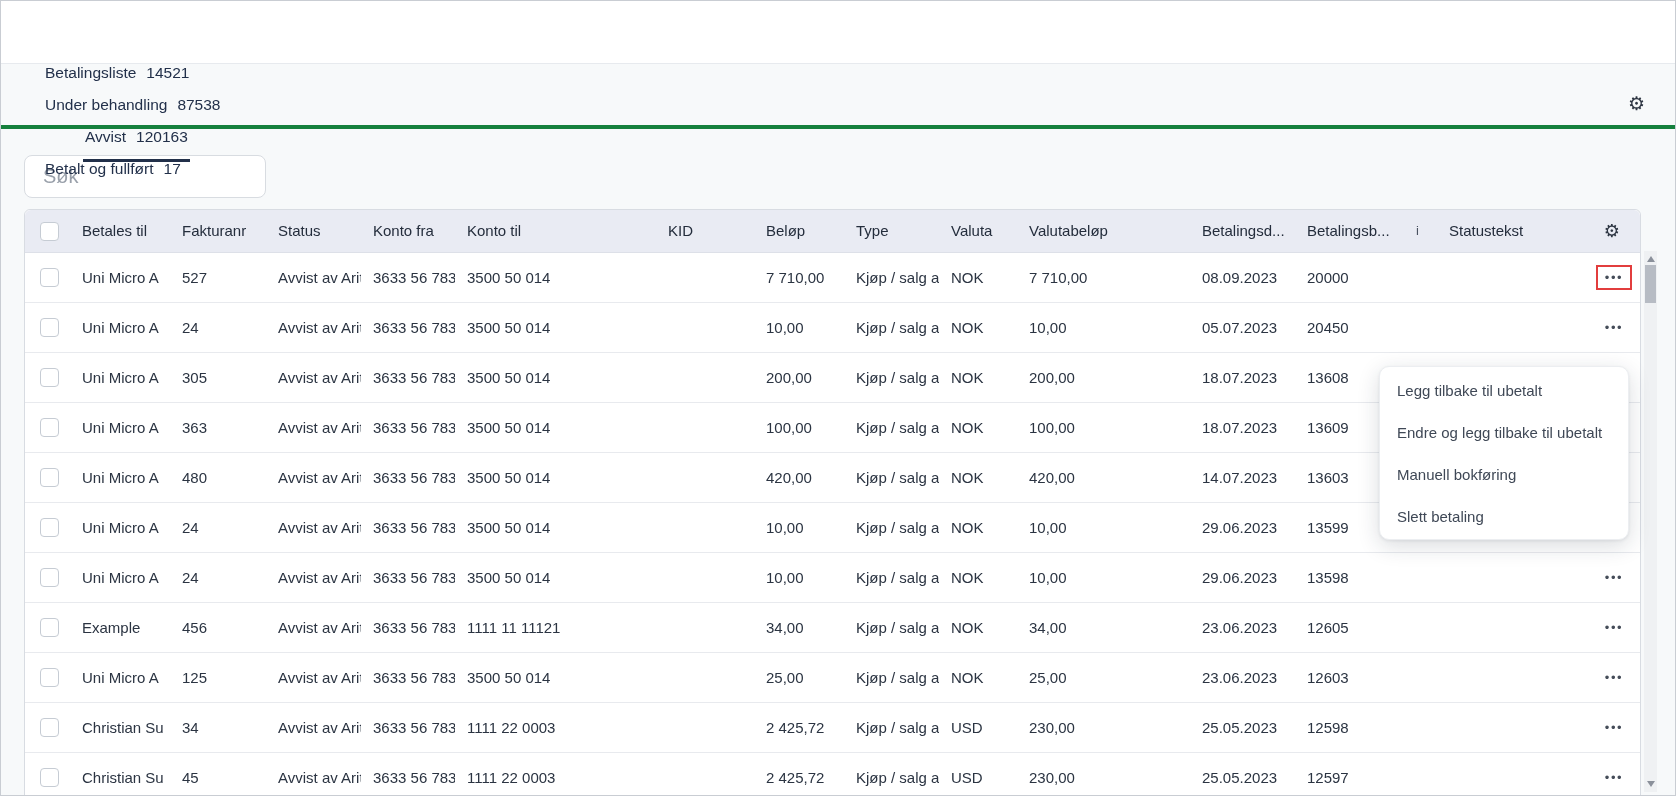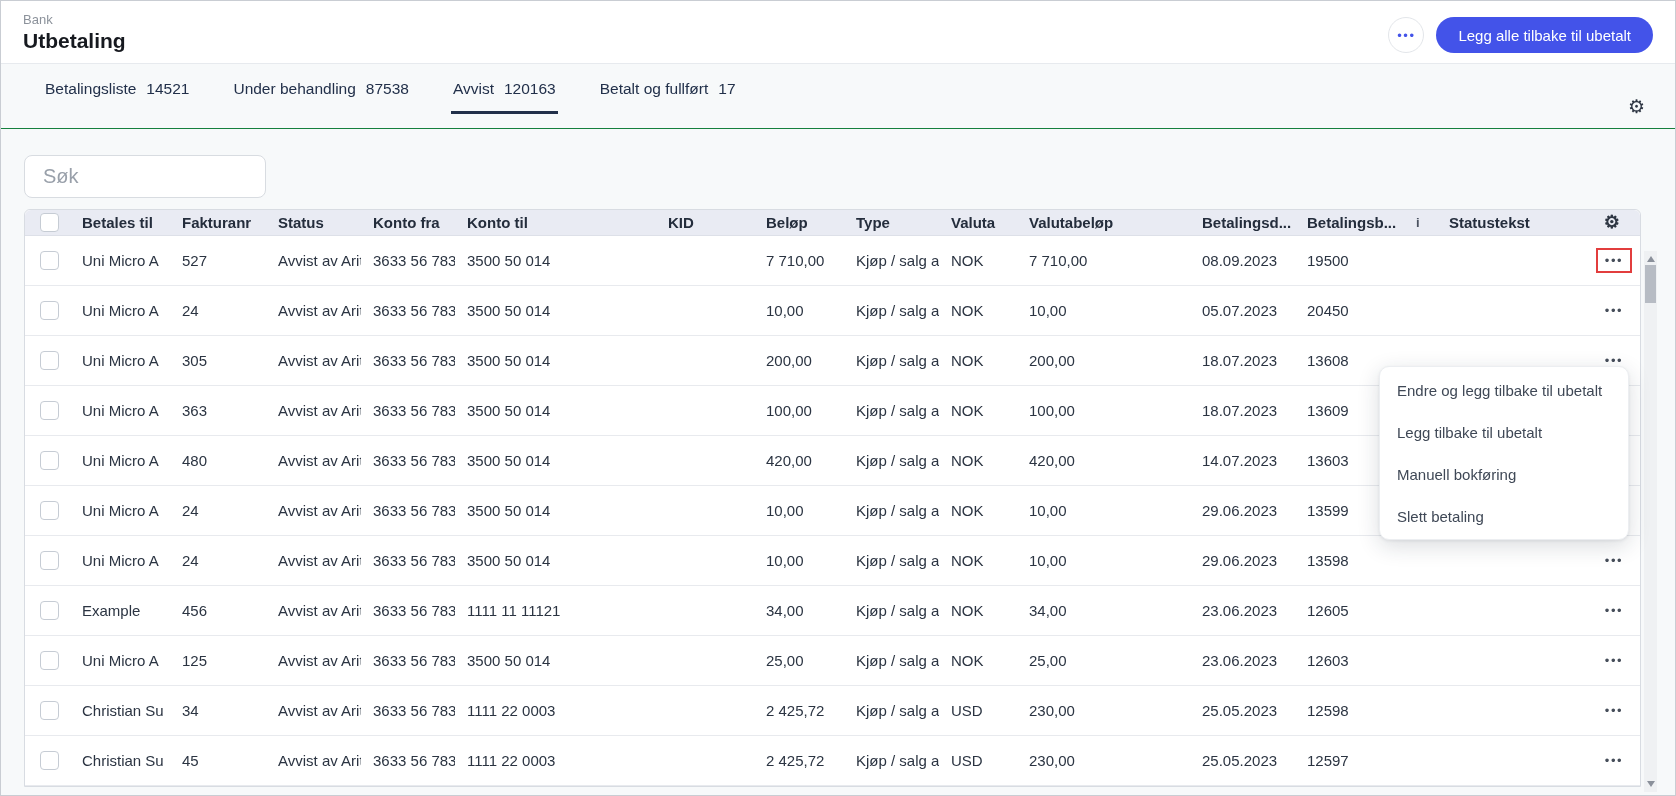--- a/index.html
+++ b/index.html
@@ -21,46 +21,46 @@
   .circle-btn .dots { color:#4353e9; font-size:13px; letter-spacing:1.5px; line-height:1; }
   .dots::before { content:"•••"; }
   .primary-btn { height:36px; background:#4353e9; color:#fff; border:none; border-radius:19px;
                  padding:0 22px; font-size:15px; font-family:inherit; cursor:pointer; }
 
   
   .section { position:absolute; top:62px; left:0; right:0; bottom:0;
              background:#f7f9fa; border-top:1px solid #e7eaee; }
 
   
-  .tabbar { display:flex; align-items:center; height:65px; padding:0 0 0 42px;
-            border-bottom:1px solid #15803d; position:relative; }
+  .tabbar { display:flex; align-items:flex-start; height:65px; padding:0 0 0 42px;
+            border-bottom:4px solid #15803d; position:relative;flex-direction:column; }
   .tab { display:flex; gap:10px; align-items:baseline; padding:0 2px 13px 2px; margin-right:40px;
          font-size:15.5px; font-weight:500; color:#22304a; border-bottom:3px solid transparent;
          margin-bottom:-2px; cursor:pointer; white-space:nowrap; }
-  .tab.active { border-bottom-color:#22304a; }
+  .tab.active { border-bottom-color:#22304a;margin-left:40px; }
   .tabbar .gear { position:absolute; right:30px; bottom:12px; font-size:19px; color:#2e3643;
                   cursor:pointer; line-height:1; }
 
   
   .search-wrap { margin:26px 0 0 23px; width:242px; height:43px; background:#fff;
                  border:1px solid #d8dce1; border-radius:8px; display:flex; overflow:hidden; }
   .search-input { flex:1; border:none; outline:none; padding:0 14px 0 18px; font-size:20px;
                   font-family:inherit; color:#1d4ed8; background:transparent; }
   .search-input::placeholder { color:#99a0aa; }
   .filter-btn { width:41px; border-left:1px solid #e2e5e9; display:flex; flex-direction:column;
                 align-items:center; justify-content:center; gap:3px; cursor:pointer; background:#fff; }
   .filter-btn i { display:block; height:2px; background:#646e79; border-radius:1px; }
   .filter-btn i:nth-child(1){ width:16px; } .filter-btn i:nth-child(2){ width:9px; }
   .filter-btn i:nth-child(3){ width:3px; }
 
   
   .table-wrap { margin:11px 0 0 23px; width:1617px; background:#fff;
                 border:1px solid #d8dce2; border-radius:6px 6px 0 0; }
   table { border-collapse:collapse; table-layout:fixed; width:1615px; }
-  thead th { background:#e9ebf3; height:25px; text-align:left; font-size:15px; font-weight:700;
+  thead th { background:#e9ebf3; height:42px; text-align:left; font-size:15px; font-weight:400;
              color:#242d3c; padding:0 0 0 12px; white-space:nowrap; overflow:hidden;
              border-bottom:1px solid #dde0e8; }
   thead th:first-child { border-radius:6px 0 0 0; }
   thead th:last-child  { border-radius:0 6px 0 0; }
   tbody td { height:50px; font-size:15px; color:#2b3442; padding:0 0 0 12px; white-space:nowrap;
              overflow:hidden; border-bottom:1px solid #e8eaee; background:#fff; }
   th.num, td.num { text-align:left; padding-right:12px; padding-left:0; }
   th.c-select, td.c-select { padding-left:15px; }
   th.c-actions, td.c-actions { text-align:right; padding:0 8px 0 0; }
   .checkbox { display:inline-block; width:19px; height:19px; border:1.5px solid #c6ccd4;
@@ -91,32 +91,20 @@
   .tri-down { width:0; height:0; border-left:4px solid transparent; border-right:4px solid transparent;
               border-top:6px solid #8b919b; }
   .vs-thumb { position:absolute; left:1px; top:14px; width:11px; height:38px; background:#b7bcc4;
               cursor:pointer; }
 </style>
 </head>
 <body>
 
 <div class="canvas">
 
-  <div class="topbar">
-    <div>
-      <div class="crumb">Bank</div>
-      <div class="page-title">Utbetaling</div>
-    </div>
-    <div class="topbar-actions">
-      <div class="circle-btn">
-        <span class="dots"></span>
-      </div>
-      <button class="primary-btn">Legg alle tilbake til ubetalt</button>
-    </div>
-  </div>
 
   <div class="section">
 
     <div class="tabbar">
       <div class="tab">
         <span>Betalingsliste</span>
         <span>14521</span>
       </div>
       <div class="tab">
         <span>Under behandling</span>
@@ -189,21 +177,21 @@
     <td>527</td>
     <td>Avvist av Arit</td>
     <td>3633 56 783</td>
     <td>3500 50 014</td>
     <td></td>
     <td class="num">7 710,00</td>
     <td>Kjøp / salg av</td>
     <td>NOK</td>
     <td class="num">7 710,00</td>
     <td>08.09.2023</td>
-    <td>19500</td>
+    <td>20000</td>
     <td class="c-extra"></td>
     <td></td>
     <td class="c-actions">
       <span class="dots-btn highlighted">
         <span class="dots"></span>
       </span>
     </td>
   </tr>
             <tr>
     <td class="c-select"><span class="checkbox"></span></td>
@@ -423,22 +411,22 @@
       <span class="dots-btn">
         <span class="dots"></span>
       </span>
     </td>
   </tr>
           </tbody>
       </table>
     </div>
 
     <div class="context-menu">
+      <div class="menu-item">Legg tilbake til ubetalt</div>
       <div class="menu-item">Endre og legg tilbake til ubetalt</div>
-      <div class="menu-item">Legg tilbake til ubetalt</div>
       <div class="menu-item">Manuell bokføring</div>
       <div class="menu-item">Slett betaling</div>
     </div>
 
   </div>
 
   <div class="vscroll">
     <div class="vs-arrow up">
       <span class="tri-up"></span>
     </div>

